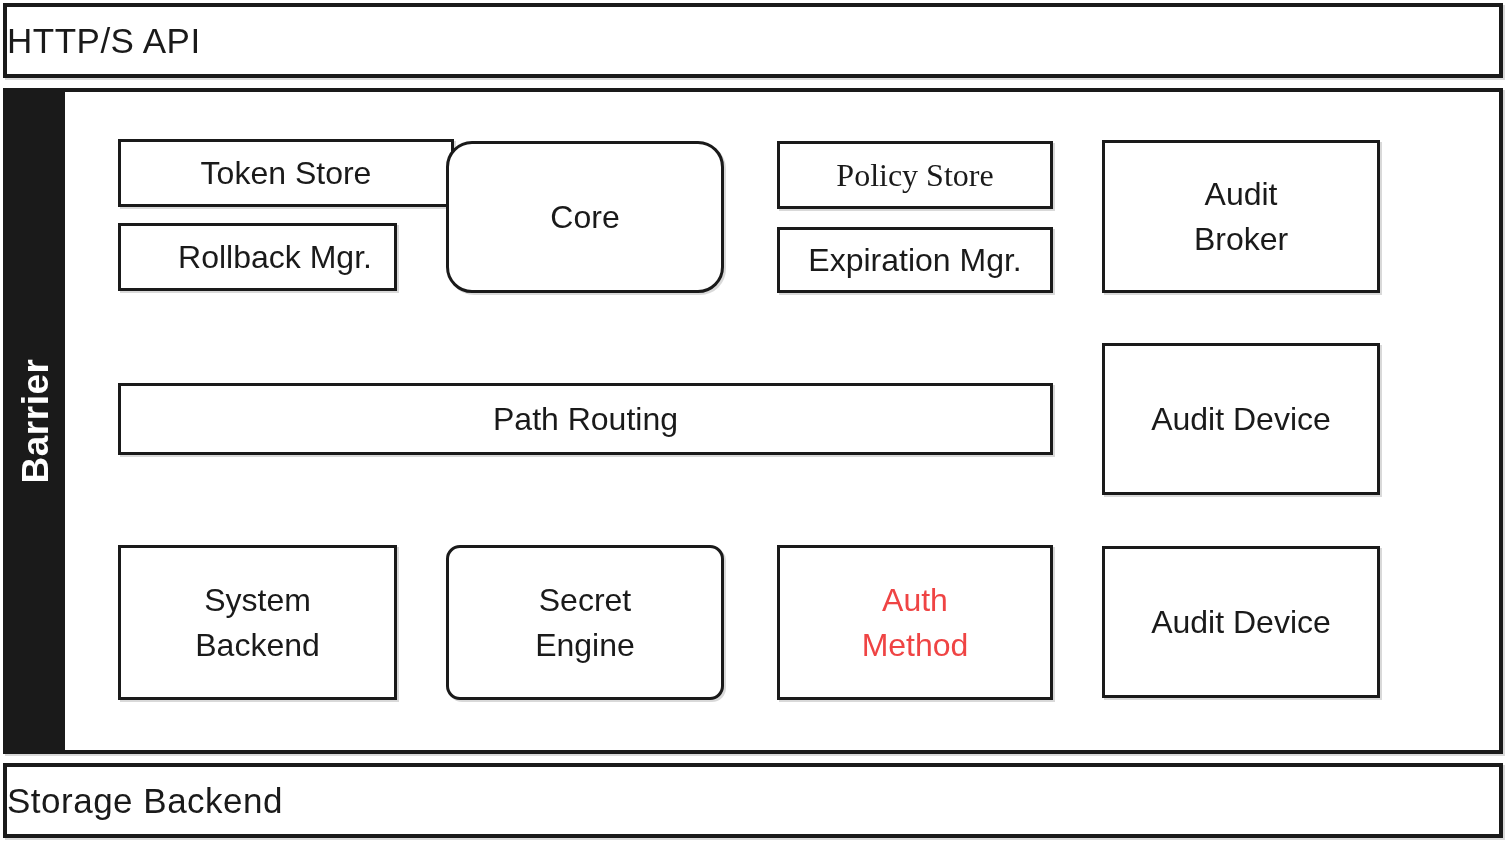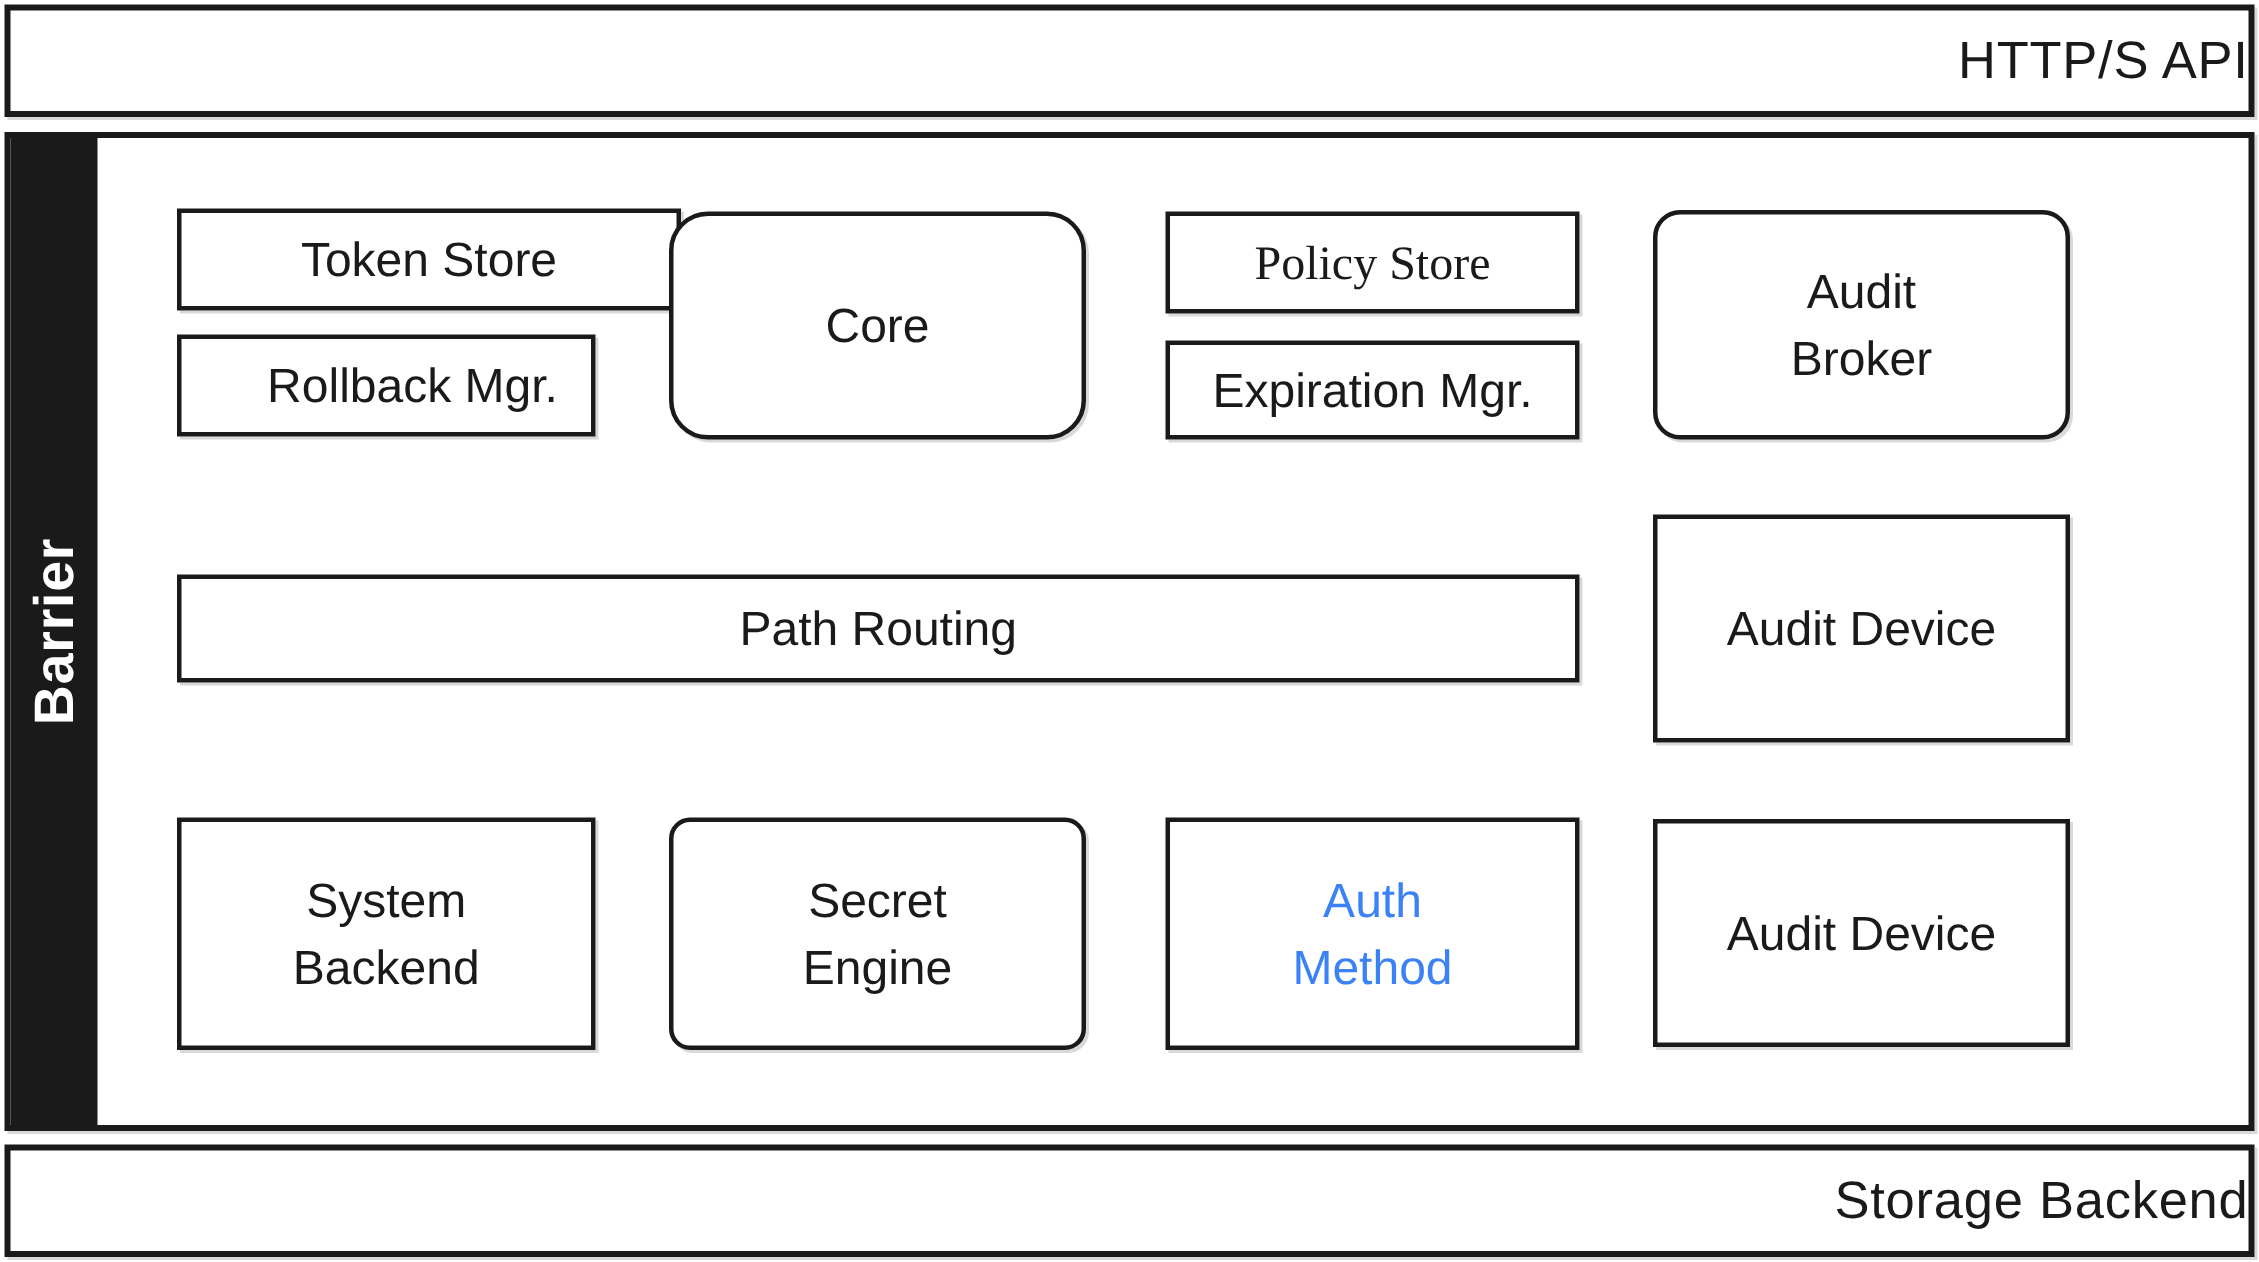--- a/index.html
+++ b/index.html
@@ -23,21 +23,21 @@
     height: 841px;
     pointer-events: none;
   }
   .bar {
     position: absolute;
     background: #ffffff;
     border: 4px solid #1a1a1a;
     box-sizing: border-box;
     display: flex;
     align-items: center;
-    justify-content: flex-end;
+    justify-content: flex-start;
     font-size: 35px;
     letter-spacing: 0.5px;
     box-shadow: 2px 2px 0 rgba(0,0,0,0.15);
   }
   .top-bar    { left: 3px; top: 3px;   width: 1500px; height: 75px; }
   .bottom-bar { left: 3px; top: 763px; width: 1500px; height: 75px; }
   .main-container {
     position: absolute;
     left: 3px; top: 88px;
     width: 1500px; height: 666px;
@@ -70,28 +70,28 @@
     box-sizing: border-box;
     display: flex;
     align-items: center;
     justify-content: center;
     text-align: center;
     font-size: 32px;
     line-height: 1.38;
     white-space: pre-line;
     box-shadow: 2px 2px 0 rgba(0,0,0,0.15);
   }
-  .muted { color: #3b82f6; }
+  .muted { color: #ef4444; }
 
   .b-token-store    { left: 118px;  top: 139px; width: 336px; height: 68px; }
   .b-rollback-mgr   { left: 118px;  top: 223px; width: 279px; height: 68px; padding-left: 35px; }
   .b-core           { left: 446px;  top: 141px; width: 278px; height: 152px; border-radius: 26px; }
   .b-policy-store   { left: 777px;  top: 141px; width: 276px; height: 68px; font-family: Liberation Serif, serif; }
   .b-expiration-mgr { left: 777px;  top: 227px; width: 276px; height: 66px; }
-  .b-audit-broker   { left: 1102px; top: 140px; width: 278px; height: 153px; border-radius: 18px; }
+  .b-audit-broker   { left: 1102px; top: 140px; width: 278px; height: 153px; }
   .b-path-routing   { left: 118px;  top: 383px; width: 935px; height: 72px; }
   .b-audit-device-1 { left: 1102px; top: 343px; width: 278px; height: 152px; }
   .b-system-backend { left: 118px;  top: 545px; width: 279px; height: 155px; }
   .b-secret-engine  { left: 446px;  top: 545px; width: 278px; height: 155px; border-radius: 14px; }
   .b-auth-method    { left: 777px;  top: 545px; width: 276px; height: 155px; }
   .b-audit-device-2 { left: 1102px; top: 546px; width: 278px; height: 152px; }
 </style>
 </head>
 <body>
 

